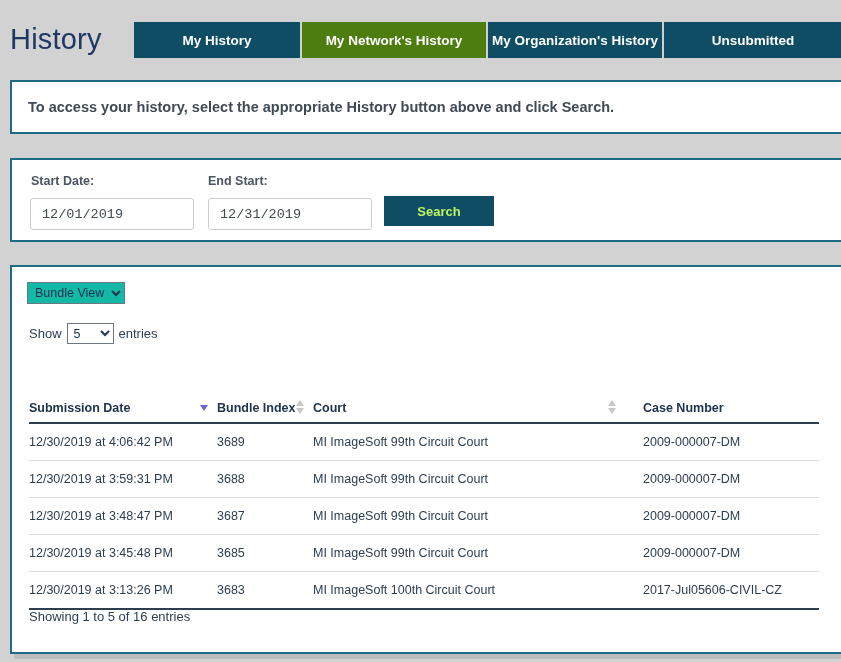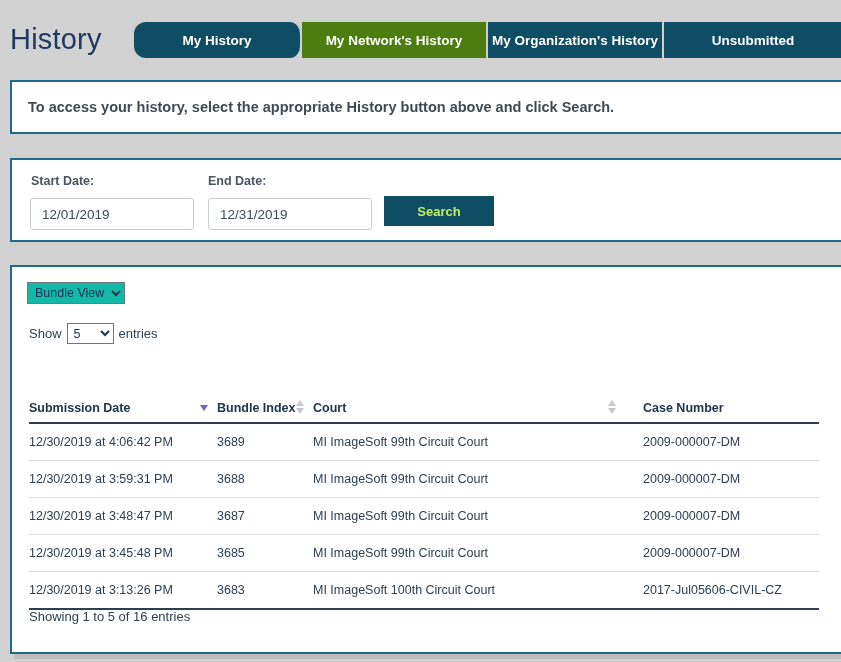--- a/index.html
+++ b/index.html
@@ -58,21 +58,21 @@
     justify-content: center;
     padding: 0 14px;
     border-right: 2px solid #cfcfcf;
     box-sizing: border-box;
     white-space: nowrap;
     cursor: pointer;
   }
   .tab.active {
     background: #4d7c0f;
   }
-  .tab.t1 { width: 168px; border-radius: 12px; }
+  .tab.t1 { width: 168px; }
   .tab.t2 { width: 186px; }
   .tab.t3 { width: 176px; }
   .tab.t4 { width: 178px; border-right: none; }
 
   
   .panel {
     position: absolute;
     background: #ffffff;
     border: 2px solid #1d6b84;
     box-sizing: border-box;
@@ -111,21 +111,21 @@
   }
   .lbl-start { left: 19px; top: 14px; }
   .lbl-end   { left: 196px; top: 14px; }
   .date-input {
     position: absolute;
     height: 32px;
     box-sizing: border-box;
     border: 1px solid #c9ccd1;
     border-radius: 3px;
     background: #ffffff;
-    font-family: Liberation Sans, sans-serif;
+    font-family: Liberation Mono, monospace;
     font-size: 13.5px;
     color: #3f4a55;
     padding: 0 11px;
     outline: none;
   }
   .inp-start { left: 18px; top: 38px; width: 164px; }
   .inp-end   { left: 196px; top: 38px; width: 164px; }
   .search-btn {
     position: absolute;
     left: 372px;
@@ -287,21 +287,21 @@
     </div>
   </div>
 
   <div class="panel banner">
     <div class="banner-text">To access your history, select the appropriate History button above and click Search.</div>
   </div>
 
   <div class="panel searchpanel">
     <div class="field-label lbl-start">Start Date:</div>
     <input class="date-input inp-start" type="text" value="12/01/2019" style="">
-    <div class="field-label lbl-end">End Date:</div>
+    <div class="field-label lbl-end">End Start:</div>
     <input class="date-input inp-end" type="text" value="12/31/2019" style="">
     <button class="search-btn">Search</button>
   </div>
 
   <div class="panel resultspanel">
 
     <select class="view-select"><option>Bundle View</option><option>Filing View</option></select>
 
     <div class="show-row">
       <span>Show</span>

